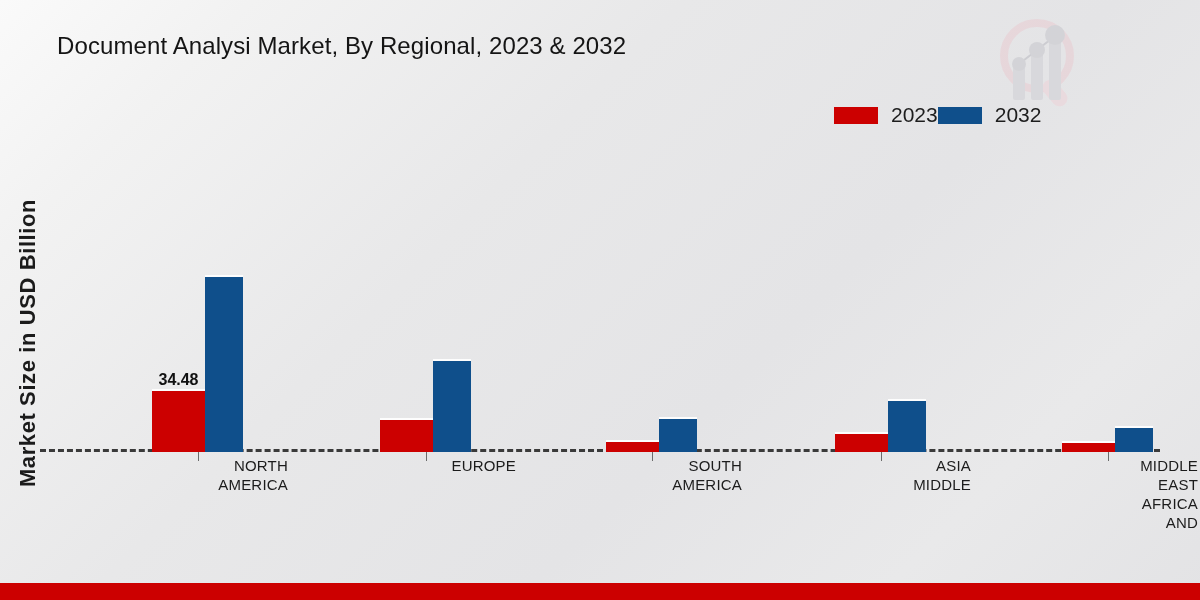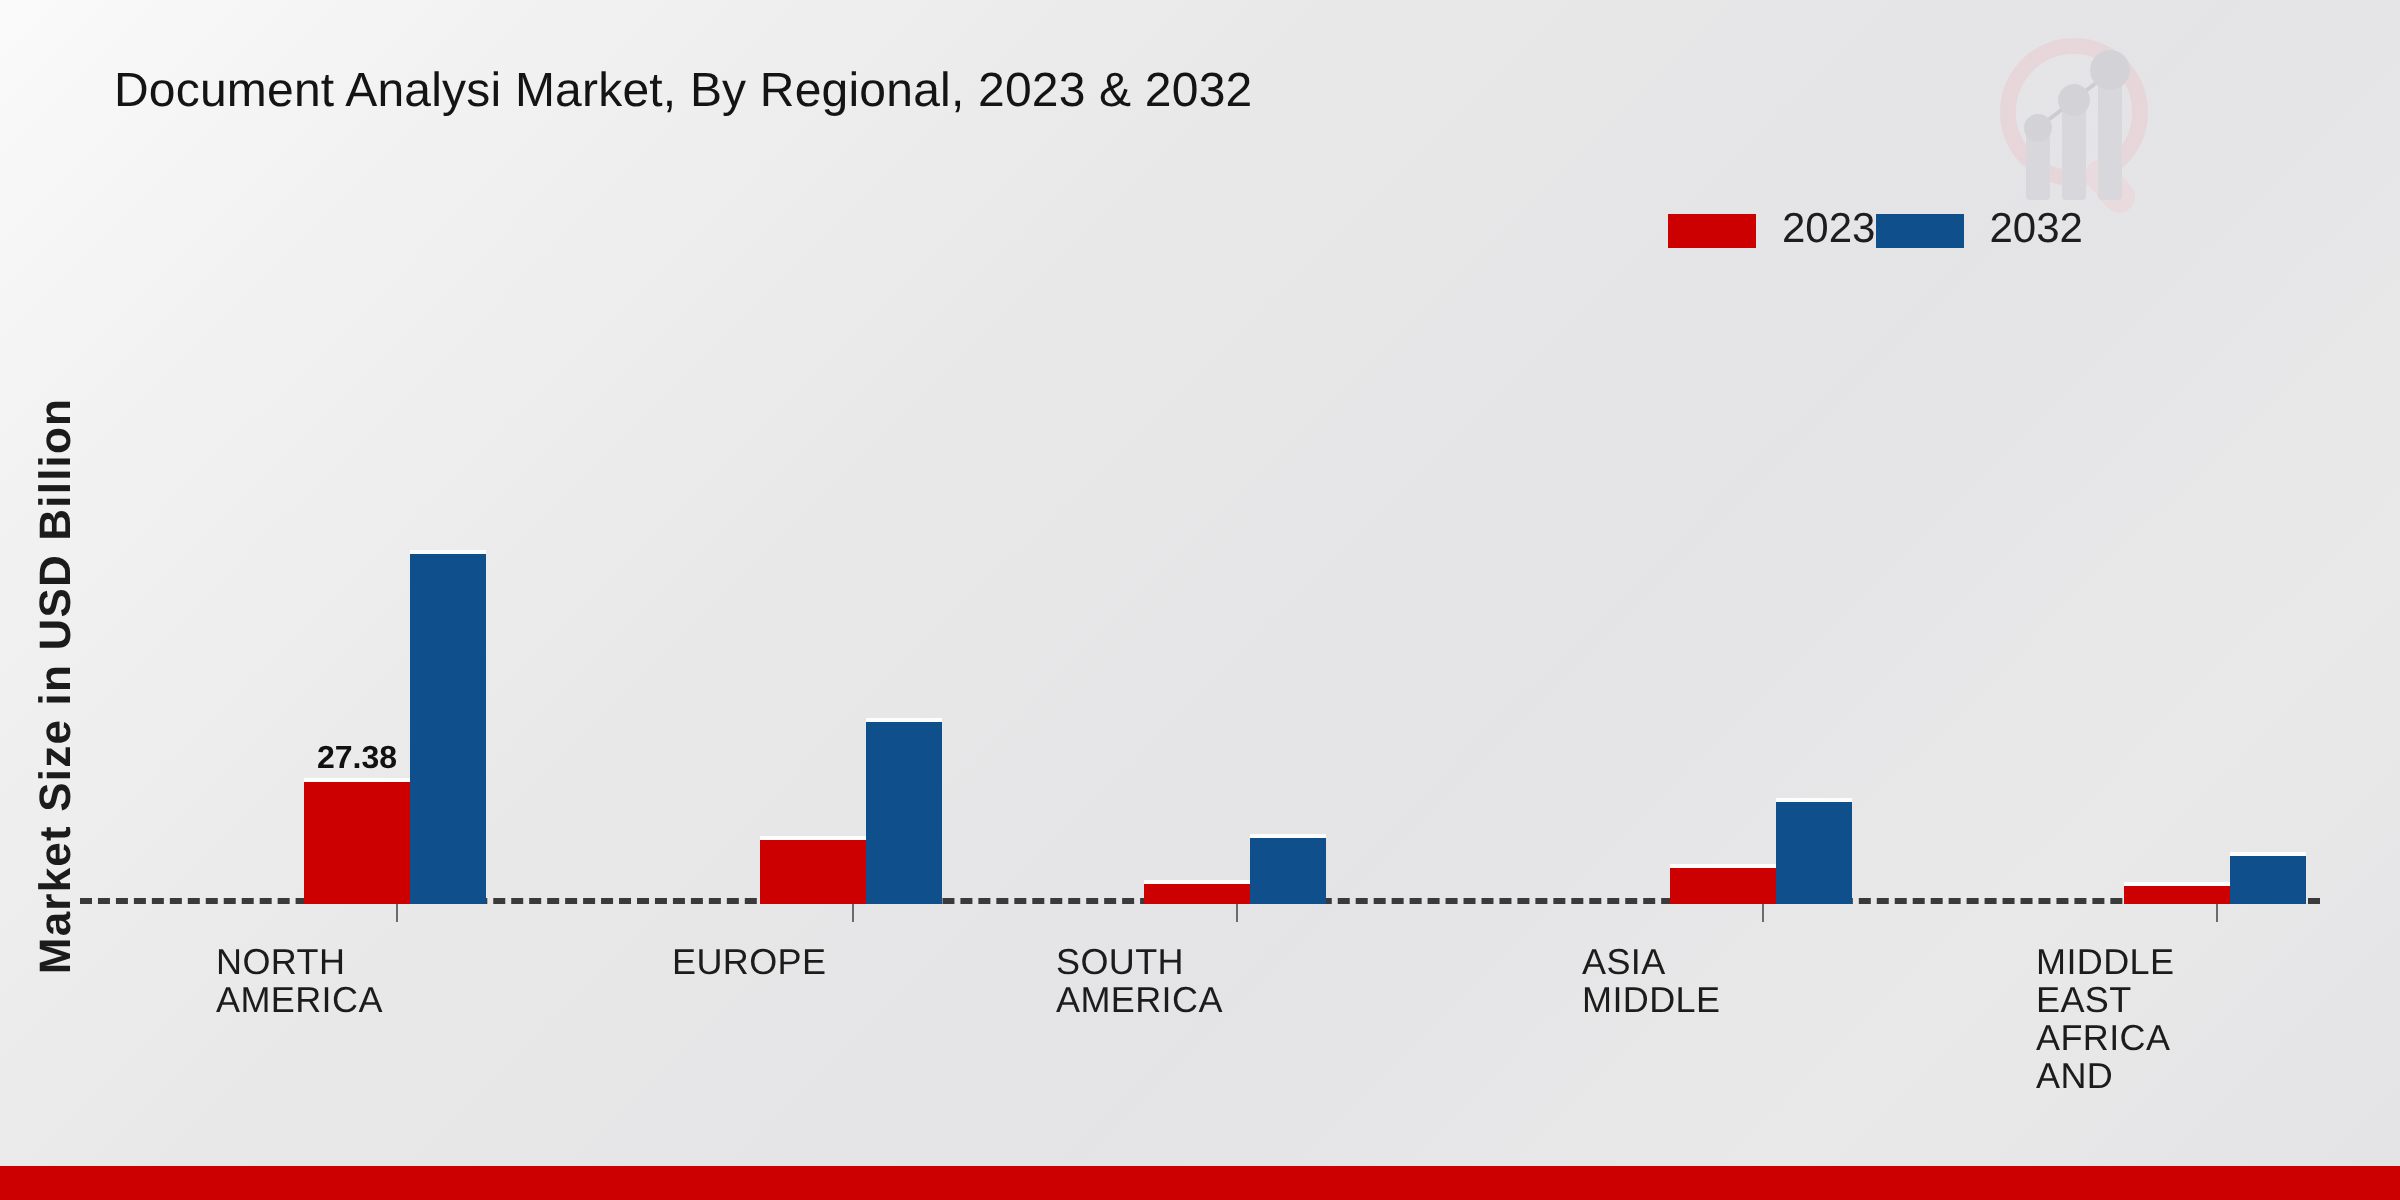--- a/index.html
+++ b/index.html
@@ -119,26 +119,25 @@
     bottom:-9px;
     width:1px; height:9px;
     background:#6b6b6b;
   }
 
   
   .cat-label {
     position:absolute;
     top:306px;
     width:180px;
-    text-align:left;
-    font-size:18px;
+    text-align:right;
+    font-size:15px;
     line-height:19px;
     color:#1c1c1c;
     letter-spacing:0.2px;
-    margin-top:16px;
   }
 
   
   #bottom-band {
     position:absolute;
     left:0; bottom:0;
     width:1200px; height:17px;
     background:#cc0000;
   }
 </style>
@@ -175,41 +174,41 @@
   </div>
 
   <div id="ylabel">Market Size in USD Billion</div>
 
   <div id="plot">
     <div id="baseline"></div>
     <div id="groups-host">
         <div class="group" style="left: 112px; width: 180px;">
           <div class="bars">
             <div class="bar b2023" style="height: 61px;">
-              <span class="bar-value">27.38</span>
+              <span class="bar-value">34.48</span>
             </div>
             <div class="bar b2032" style="height: 175px;"></div>
           </div>
           <div class="tick" style="left: 46px;"></div>
           <div class="cat-label" style="left: -44px;">
             <div>NORTH</div>
             <div>AMERICA</div>
           </div>
         </div>
         <div class="group" style="left: 340px; width: 180px;">
           <div class="bars">
             <div class="bar b2023" style="height: 32px;"></div>
             <div class="bar b2032" style="height: 91px;"></div>
           </div>
           <div class="tick" style="left: 46px;"></div>
           <div class="cat-label" style="left: -44px;">
             <div>EUROPE</div>
           </div>
         </div>
-        <div class="group" style="left: 532px; width: 180px;">
+        <div class="group" style="left: 566px; width: 180px;">
           <div class="bars">
             <div class="bar b2023" style="height: 10px;"></div>
             <div class="bar b2032" style="height: 33px;"></div>
           </div>
           <div class="tick" style="left: 46px;"></div>
           <div class="cat-label" style="left: -44px;">
             <div>SOUTH</div>
             <div>AMERICA</div>
           </div>
         </div>

